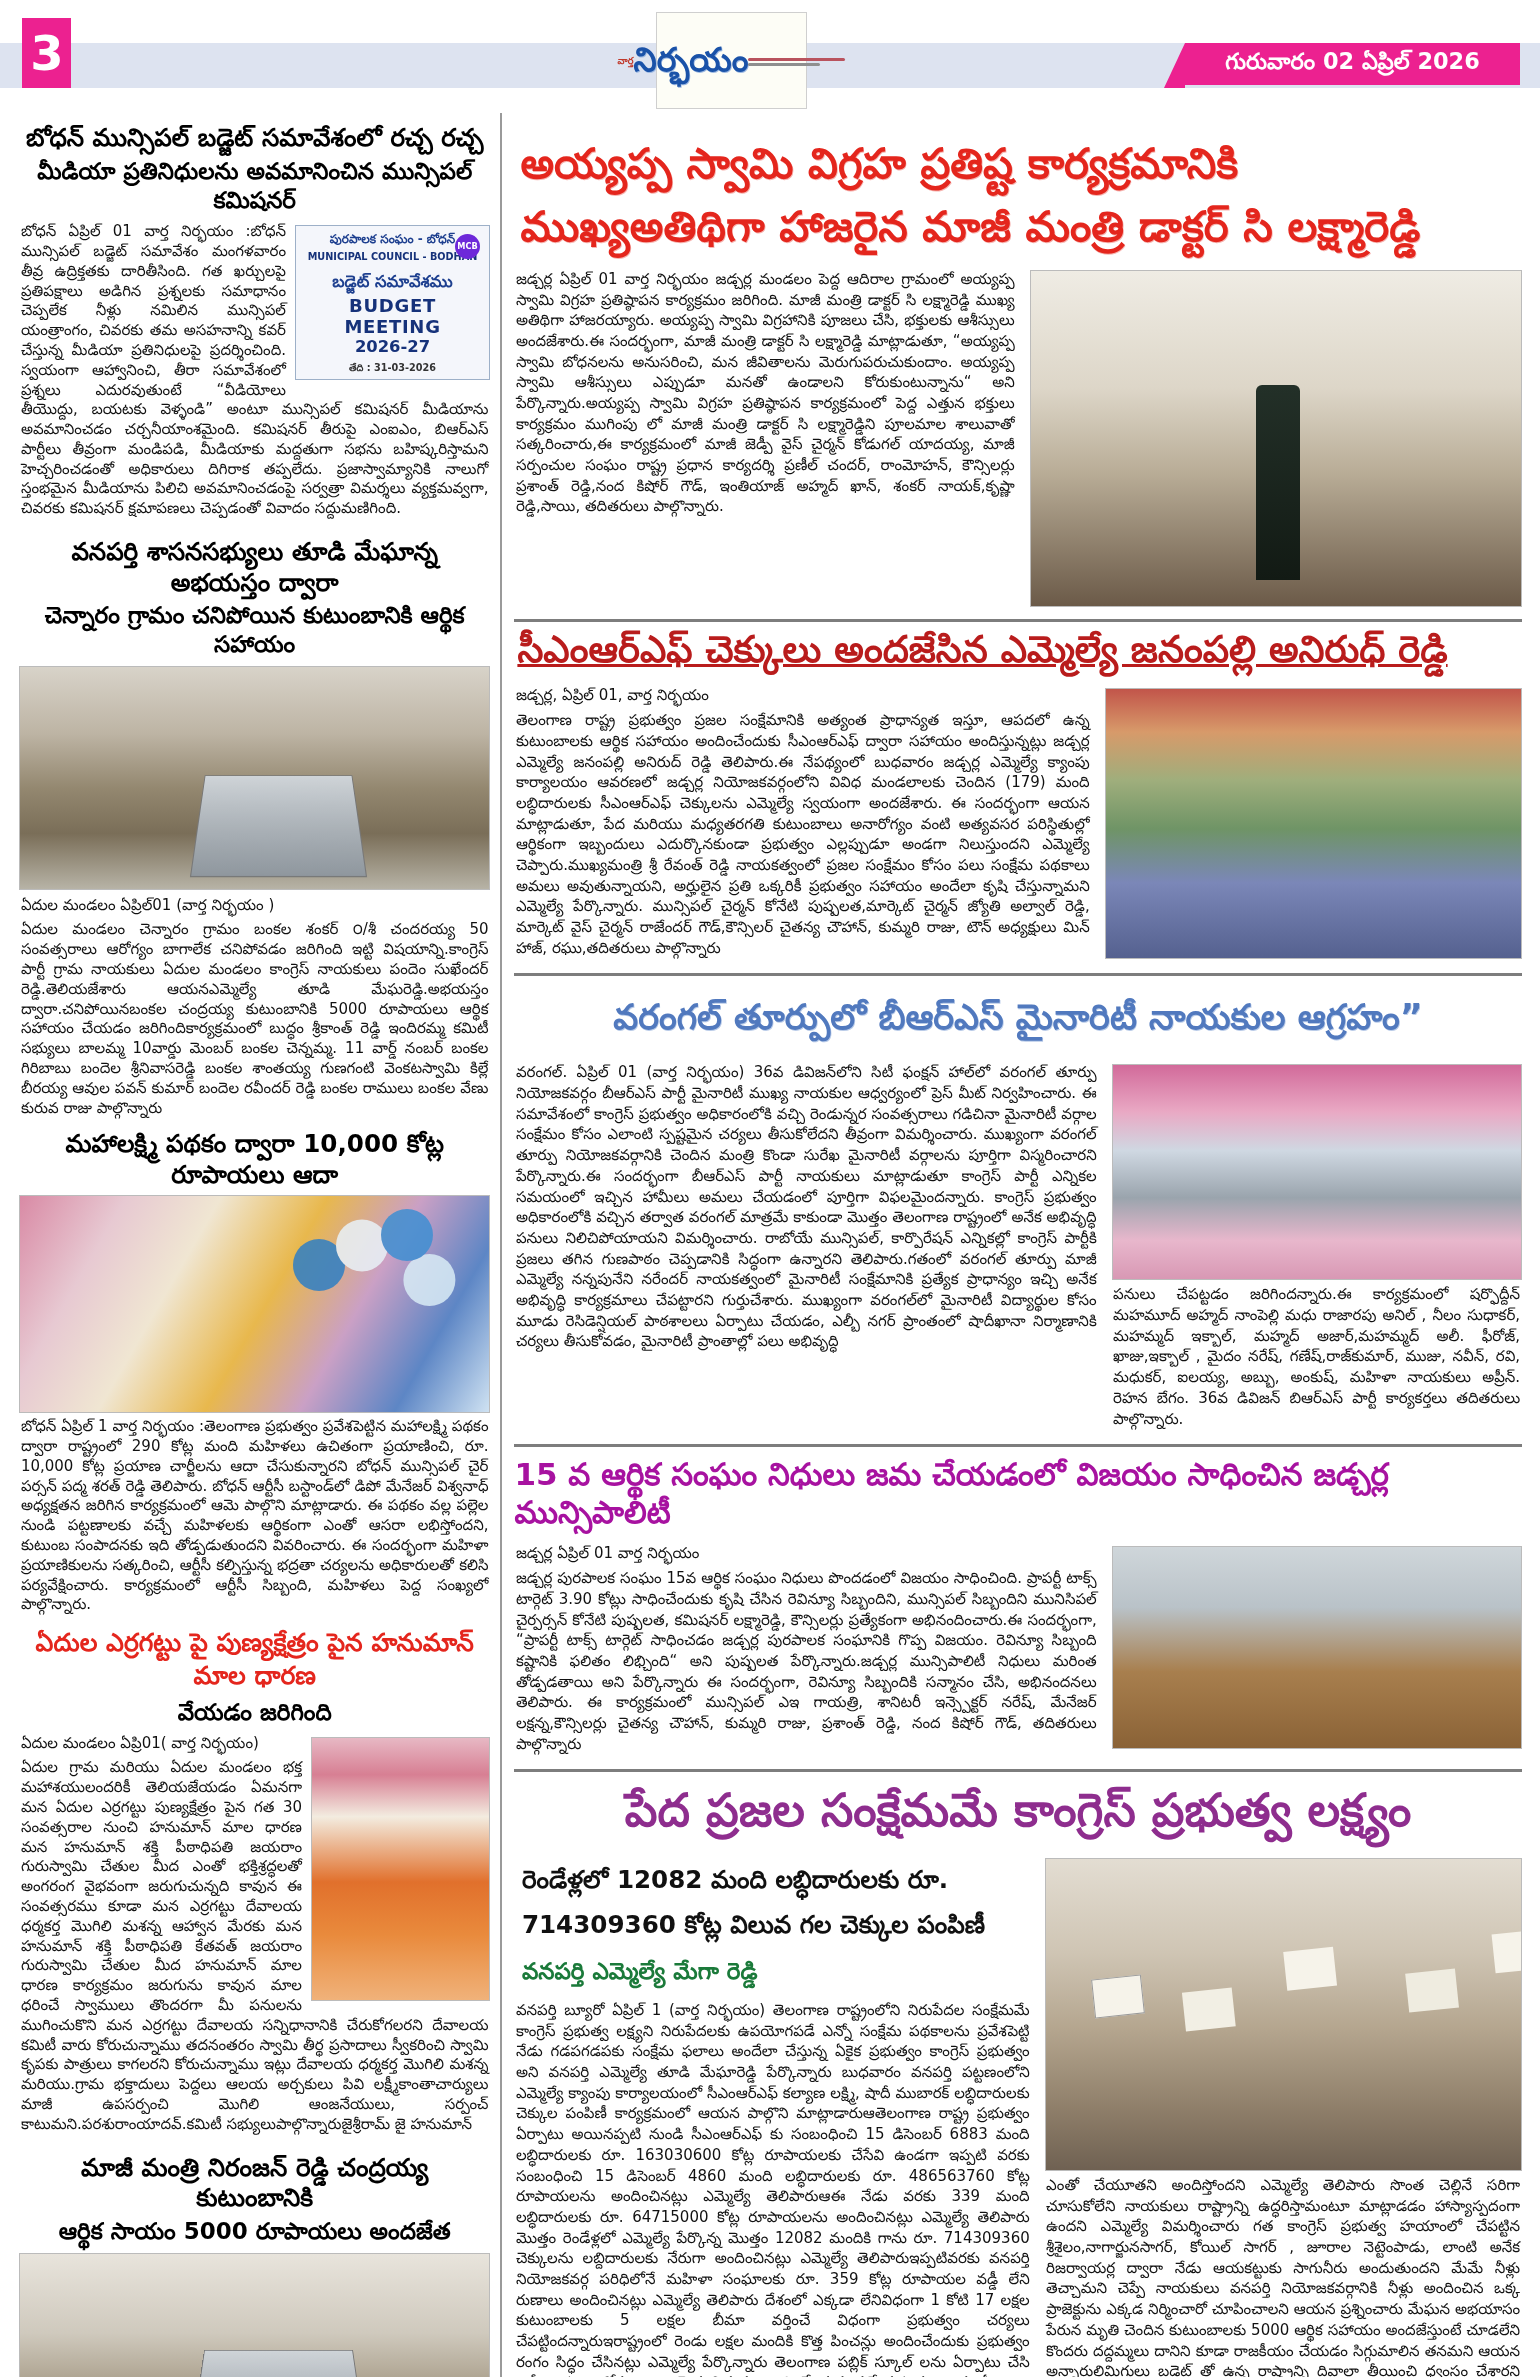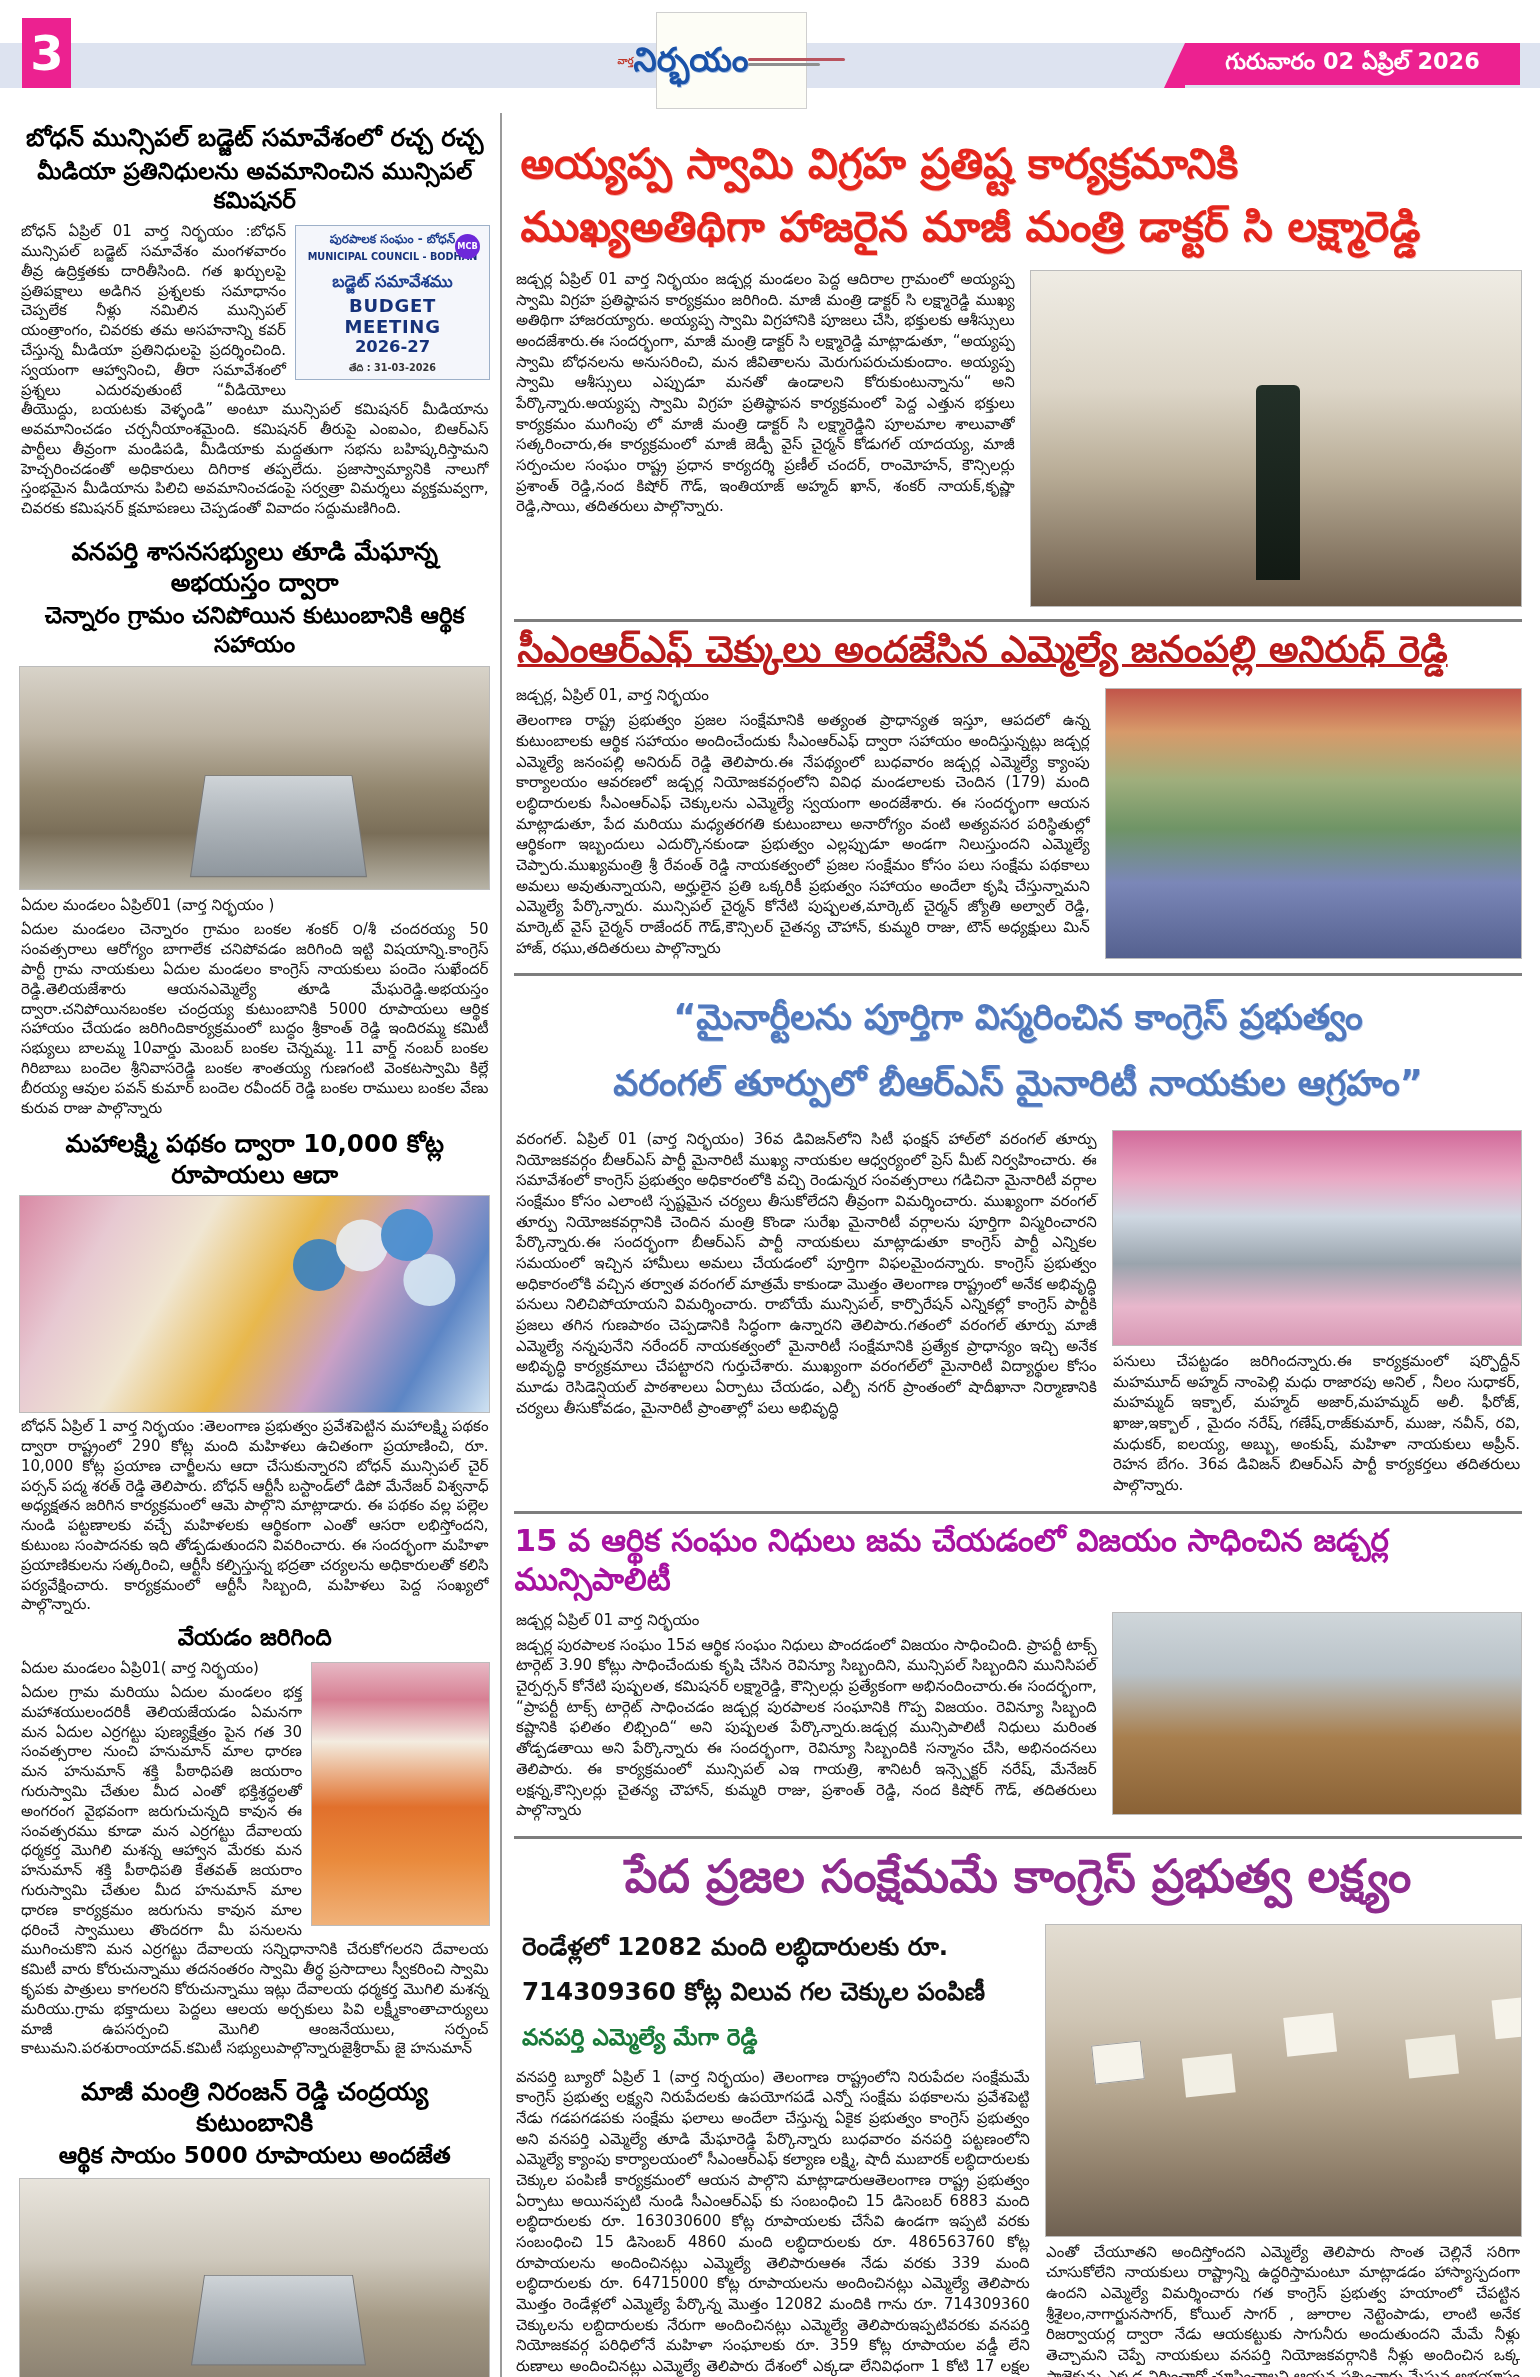--- a/index.html
+++ b/index.html
@@ -138,20 +138,21 @@
         <p class="body-t">ఏదుల మండలం చెన్నారం గ్రామం బంకల శంకర్ ౦/శీ చందరయ్య 50 సంవత్సరాలు ఆరోగ్యం బాగాలేక చనిపోవడం జరిగింది ఇట్టి విషయాన్ని.కాంగ్రెస్ పార్టీ గ్రామ నాయకులు ఏదుల మండలం కాంగ్రెస్ నాయకులు పందెం సుఖేందర్ రెడ్డి.తెలియజేశారు ఆయనఎమ్మెల్యే తూడి మేఘరెడ్డి.అభయస్తం ద్వారా.చనిపోయినబంకల చంద్రయ్య కుటుంబానికి 5000 రూపాయలు ఆర్థిక సహాయం చేయడం జరిగిందికార్యక్రమంలో బుద్ధం శ్రీకాంత్ రెడ్డి ఇందిరమ్మ కమిటీ సభ్యులు బాలమ్మ 10వార్డు మెంబర్ బంకల చెన్నమ్మ. 11 వార్డ్ నంబర్ బంకల గిరిబాబు బందెల శ్రీనివాసరెడ్డి బంకల శాంతయ్య గుణగంటి వెంకటస్వామి కిల్లే బీరయ్య ఆవుల పవన్ కుమార్ బందెల రవీందర్ రెడ్డి బంకల రాములు బంకల వేణు కురువ రాజు పాల్గొన్నారు</p>
       </article>
 
       <article>
         <div class="bh lh1">మహాలక్ష్మి పథకం ద్వారా 10,000 కోట్ల రూపాయలు ఆదా</div>
         <figure class="photo ph-event"></figure>
         <p class="body-t">బోధన్ ఏప్రిల్ 1 వార్త నిర్భయం :తెలంగాణ ప్రభుత్వం ప్రవేశపెట్టిన మహాలక్ష్మి పథకం ద్వారా రాష్ట్రంలో 290 కోట్ల మంది మహిళలు ఉచితంగా ప్రయాణించి, రూ. 10,000 కోట్ల ప్రయాణ చార్జీలను ఆదా చేసుకున్నారని బోధన్ మున్సిపల్ చైర్ పర్సన్ పద్మ శరత్ రెడ్డి తెలిపారు. బోధన్ ఆర్టీసీ బస్టాండ్‌లో డిపో మేనేజర్ విశ్వనాధ్ అధ్యక్షతన జరిగిన కార్యక్రమంలో ఆమె పాల్గొని మాట్లాడారు. ఈ పథకం వల్ల పల్లెల నుండి పట్టణాలకు వచ్చే మహిళలకు ఆర్థికంగా ఎంతో ఆసరా లభిస్తోందని, కుటుంబ సంపాదనకు ఇది తోడ్పడుతుందని వివరించారు. ఈ సందర్భంగా మహిళా ప్రయాణికులను సత్కరించి, ఆర్టీసీ కల్పిస్తున్న భద్రతా చర్యలను అధికారులతో కలిసి పర్యవేక్షించారు. కార్యక్రమంలో ఆర్టీసీ సిబ్బంది, మహిళలు పెద్ద సంఖ్యలో పాల్గొన్నారు.</p>
       </article>
 
       <article>
+        <div class="redh">ఏదుల ఎర్రగట్టు పై పుణ్యక్షేత్రం పైన హనుమాన్ మాల ధారణ</div>
         <div class="bh lh2">వేయడం జరిగింది</div>
         <div class="clearfix">
           <figure class="ph-temple"></figure>
           <div class="dateline">ఏదుల మండలం ఏప్రి01( వార్త నిర్భయం)</div>
           <p class="body-t">ఏదుల గ్రామ మరియు ఏదుల మండలం భక్త మహాశయులందరికీ తెలియజేయడం ఏమనగా మన ఏదుల ఎర్రగట్టు పుణ్యక్షేత్రం పైన గత 30 సంవత్సరాల నుంచి హనుమాన్ మాల ధారణ మన హనుమాన్ శక్తి పీఠాధిపతి జయరాం గురుస్వామి చేతుల మీద ఎంతో భక్తిశ్రద్ధలతో అంగరంగ వైభవంగా జరుగుచున్నది కావున ఈ సంవత్సరము కూడా మన ఎర్రగట్టు దేవాలయ ధర్మకర్త మొగిలి మశన్న ఆహ్వాన మేరకు మన హనుమాన్ శక్తి పీఠాధిపతి కేతవత్ జయరాం గురుస్వామి చేతుల మీద హనుమాన్ మాల ధారణ కార్యక్రమం జరుగును కావున మాల ధరించే స్వాములు తొందరగా మీ పనులను ముగించుకొని మన ఎర్రగట్టు దేవాలయ సన్నిధానానికి చేరుకోగలరని దేవాలయ కమిటీ వారు కోరుచున్నాము తదనంతరం స్వామి తీర్థ ప్రసాదాలు స్వీకరించి స్వామి కృపకు పాత్రులు కాగలరని కోరుచున్నాము ఇట్లు దేవాలయ ధర్మకర్త మొగిలి మశన్న మరియు.గ్రామ భక్తాదులు పెద్దలు ఆలయ అర్చకులు పివి లక్ష్మీకాంతాచార్యులు మాజీ ఉపసర్పంచి మొగిలి ఆంజనేయులు, సర్పంచ్ కాటుమని.పరశురాంయాదవ్.కమిటీ సభ్యులుపాల్గొన్నారుజైశ్రీరామ్ జై హనుమాన్</p>
         </div>
       </article>
 
       <article>
         <div class="bh lh1">మాజీ మంత్రి నిరంజన్ రెడ్డి చంద్రయ్య కుటుంబానికి</div>
@@ -187,21 +188,20 @@
             <p class="m-body">తెలంగాణ రాష్ట్ర ప్రభుత్వం ప్రజల సంక్షేమానికి అత్యంత ప్రాధాన్యత ఇస్తూ, ఆపదలో ఉన్న కుటుంబాలకు ఆర్థిక సహాయం అందించేందుకు సీఎంఆర్ఎఫ్ ద్వారా సహాయం అందిస్తున్నట్లు జడ్చర్ల ఎమ్మెల్యే జనంపల్లి అనిరుద్ రెడ్డి తెలిపారు.ఈ నేపథ్యంలో బుధవారం జడ్చర్ల ఎమ్మెల్యే క్యాంపు కార్యాలయం ఆవరణలో జడ్చర్ల నియోజకవర్గంలోని వివిధ మండలాలకు చెందిన (179) మంది లబ్ధిదారులకు సీఎంఆర్ఎఫ్ చెక్కులను ఎమ్మెల్యే స్వయంగా అందజేశారు. ఈ సందర్భంగా ఆయన మాట్లాడుతూ, పేద మరియు మధ్యతరగతి కుటుంబాలు అనారోగ్యం వంటి అత్యవసర పరిస్థితుల్లో ఆర్థికంగా ఇబ్బందులు ఎదుర్కొనకుండా ప్రభుత్వం ఎల్లప్పుడూ అండగా నిలుస్తుందని ఎమ్మెల్యే చెప్పారు.ముఖ్యమంత్రి శ్రీ రేవంత్ రెడ్డి నాయకత్వంలో ప్రజల సంక్షేమం కోసం పలు సంక్షేమ పథకాలు అమలు అవుతున్నాయని, అర్హులైన ప్రతి ఒక్కరికీ ప్రభుత్వం సహాయం అందేలా కృషి చేస్తున్నామని ఎమ్మెల్యే పేర్కొన్నారు. మున్సిపల్ చైర్మన్ కోనేటి పుష్పలత,మార్కెట్ చైర్మన్ జ్యోతి అల్వాల్ రెడ్డి, మార్కెట్ వైస్ చైర్మన్ రాజేందర్ గౌడ్,కౌన్సిలర్ చైతన్య చౌహాన్, కుమ్మరి రాజు, టౌన్ అధ్యక్షులు మిన్ హాజ్, రఘు,తదితరులు పాల్గొన్నారు</p>
           </div>
           <figure class="photo side w560 ph-cmrf"></figure>
         </div>
       </section>
 
       <hr class="secline">
 
       <section>
         <div class="blueh">
-          <div>“మైనార్టీలను పూర్తిగా విస్మరించిన కాంగ్రెస్ ప్రభుత్వం</div>
           <div>వరంగల్ తూర్పులో బీఆర్ఎస్ మైనారిటీ నాయకుల ఆగ్రహం”</div>
         </div>
         <div class="row">
           <div class="txt">
             <p class="m-body">వరంగల్. ఏప్రిల్ 01 (వార్త నిర్భయం) 36వ డివిజన్‌లోని సిటీ ఫంక్షన్ హాల్‌లో వరంగల్ తూర్పు నియోజకవర్గం బీఆర్ఎస్ పార్టీ మైనారిటీ ముఖ్య నాయకుల ఆధ్వర్యంలో ప్రెస్ మీట్ నిర్వహించారు. ఈ సమావేశంలో కాంగ్రెస్ ప్రభుత్వం అధికారంలోకి వచ్చి రెండున్నర సంవత్సరాలు గడిచినా మైనారిటీ వర్గాల సంక్షేమం కోసం ఎలాంటి స్పష్టమైన చర్యలు తీసుకోలేదని తీవ్రంగా విమర్శించారు. ముఖ్యంగా వరంగల్ తూర్పు నియోజకవర్గానికి చెందిన మంత్రి కొండా సురేఖ మైనారిటీ వర్గాలను పూర్తిగా విస్మరించారని పేర్కొన్నారు.ఈ సందర్భంగా బీఆర్ఎస్ పార్టీ నాయకులు మాట్లాడుతూ కాంగ్రెస్ పార్టీ ఎన్నికల సమయంలో ఇచ్చిన హామీలు అమలు చేయడంలో పూర్తిగా విఫలమైందన్నారు. కాంగ్రెస్ ప్రభుత్వం అధికారంలోకి వచ్చిన తర్వాత వరంగల్ మాత్రమే కాకుండా మొత్తం తెలంగాణ రాష్ట్రంలో అనేక అభివృద్ధి పనులు నిలిచిపోయాయని విమర్శించారు. రాబోయే మున్సిపల్, కార్పొరేషన్ ఎన్నికల్లో కాంగ్రెస్ పార్టీకి ప్రజలు తగిన గుణపాఠం చెప్పడానికి సిద్ధంగా ఉన్నారని తెలిపారు.గతంలో వరంగల్ తూర్పు మాజీ ఎమ్మెల్యే నన్నపునేని నరేందర్ నాయకత్వంలో మైనారిటీ సంక్షేమానికి ప్రత్యేక ప్రాధాన్యం ఇచ్చి అనేక అభివృద్ధి కార్యక్రమాలు చేపట్టారని గుర్తుచేశారు. ముఖ్యంగా వరంగల్‌లో మైనారిటీ విద్యార్థుల కోసం మూడు రెసిడెన్షియల్ పాఠశాలలు ఏర్పాటు చేయడం, ఎల్బీ నగర్ ప్రాంతంలో షాదీఖానా నిర్మాణానికి చర్యలు తీసుకోవడం, మైనారిటీ ప్రాంతాల్లో పలు అభివృద్ధి</p>
           </div>
           <div class="side w550">
             <figure class="photo ph-press"></figure>
             <p class="m-body">పనులు చేపట్టడం జరిగిందన్నారు.ఈ కార్యక్రమంలో  షర్ఫొద్దీన్ మహమూద్ అహ్మద్ నాంపెల్లి మధు రాజారపు అనిల్ , నీలం సుధాకర్, మహమ్మద్ ఇక్బాల్,  మహ్మద్ అజార్,మహమ్మద్ అలీ. ఫీరోజ్, ఖాజు,ఇక్బాల్ , మైదం నరేష్, గణేష్,రాజ్‌కుమార్, ముజు, నవీన్, రవి, మధుకర్, ఐలయ్య, అబ్బు, అంకుష్, మహిళా నాయకులు అప్రీన్. రెహన బేగం. 36వ డివిజన్ బిఆర్ఎస్ పార్టీ కార్యకర్తలు  తదితరులు పాల్గొన్నారు.</p>
           </div>

